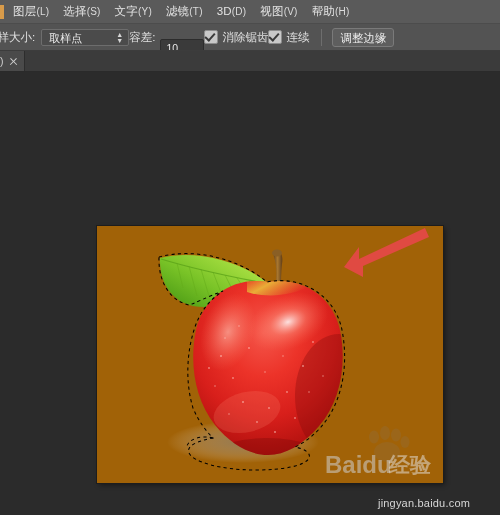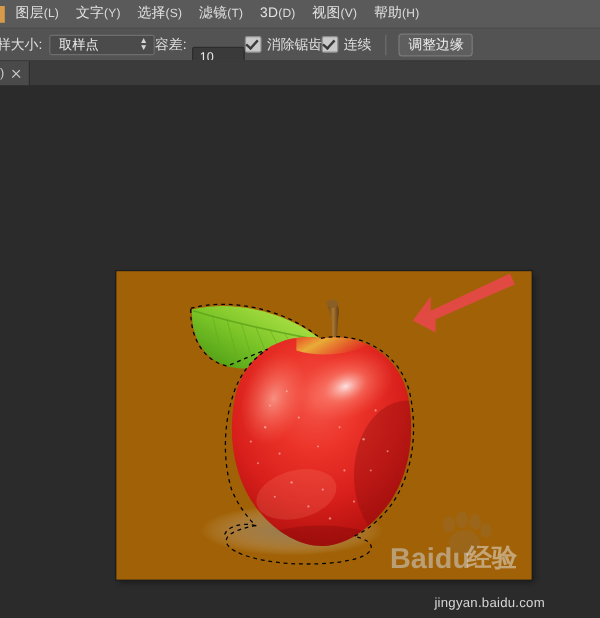--- a/index.html
+++ b/index.html
@@ -142,22 +142,22 @@
 </style>
 </head>
 <body>
 
 <div id="app">
 
   <div class="menubar">
     <div class="app-sliver"></div>
 
     <div class="menu-item"><span>图层</span><span class="mn">(L)</span></div>
+    <div class="menu-item"><span>选择</span><span class="mn">(S)</span></div>
     <div class="menu-item"><span>文字</span><span class="mn">(Y)</span></div>
-    <div class="menu-item"><span>选择</span><span class="mn">(S)</span></div>
     <div class="menu-item"><span>滤镜</span><span class="mn">(T)</span></div>
     <div class="menu-item"><span>3D</span><span class="mn">(D)</span></div>
     <div class="menu-item"><span>视图</span><span class="mn">(V)</span></div>
     <div class="menu-item"><span>帮助</span><span class="mn">(H)</span></div>
   </div>
 
   <div class="optionsbar">
 
     <div class="opt-label ob-sample-label">取样大小:</div>
 
@@ -358,16 +358,16 @@
             <ellipse cx="288" cy="207" rx="5" ry="7"></ellipse>
             <ellipse cx="299" cy="209" rx="5" ry="6.5"></ellipse>
             <ellipse cx="308" cy="216" rx="4.5" ry="6"></ellipse>
           </g>
           <text x="228" y="247" font-family="Liberation Sans, sans-serif" font-size="24" font-weight="bold" fill="#cfcfcf" opacity=".55">Baidu</text>
           <text x="292" y="246" font-family="Liberation Sans, sans-serif" font-size="21" font-weight="bold" fill="#e8e8e8" opacity=".5">经验</text>
         </g>
       </svg>
     </div>
 
-    <div style="position:absolute;left:362px;top:425px;color:#d6d6d6;font-size:11px;letter-spacing:.2px;">jingyan.baidu.com</div>
+    <div style="position:absolute;left:378px;top:425px;color:#d6d6d6;font-size:11px;letter-spacing:.2px;">jingyan.baidu.com</div>
   </div>
 
 </div>
 
 </body></html>

